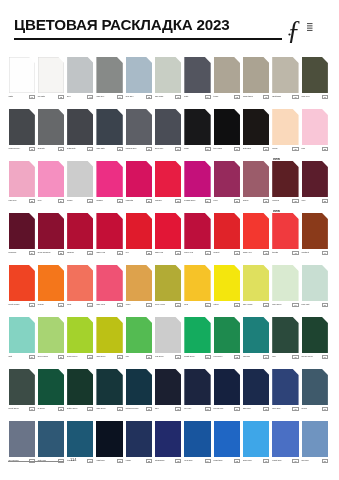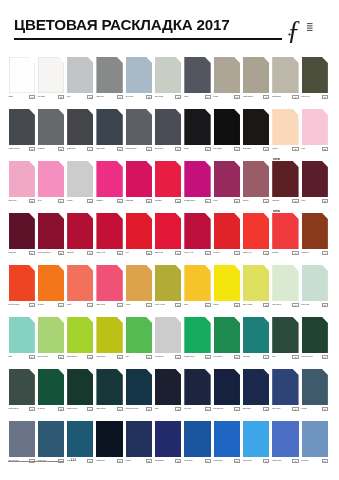--- a/index.html
+++ b/index.html
@@ -95,21 +95,21 @@
   .footer{position:absolute;left:8px;bottom:13px;width:323px;height:10px;}
   .footer-rule{position:absolute;left:0;top:4px;width:56px;height:0.8px;background:#8a8a8a;}
   .folio{position:absolute;left:62px;top:0px;font-size:4px;color:#3a3a3a;font-family:"Liberation Sans",sans-serif;}
 </style>
 </head>
 <body>
 
 <div class="page">
 
   <div class="header">
-    <div class="title">ЦВЕТОВАЯ РАСКЛАДКА 2017</div>
+    <div class="title">ЦВЕТОВАЯ РАСКЛАДКА 2023</div>
     <div class="title-rule"></div>
     <div class="logo">
       <svg width="40" height="30" viewBox="0 0 40 30" aria-hidden="true">
         <text x="2" y="25" font-family="Liberation Serif, serif" font-size="27" font-style="italic" fill="#1a1a1a">ƒ</text>
         <circle cx="4.5" cy="20.5" r="1.1" fill="#1a1a1a"></circle>
         <g fill="#555">
           <rect x="22" y="9" width="5.5" height="1.1"></rect>
           <rect x="22" y="11.3" width="5.5" height="1.1"></rect>
           <rect x="22" y="13.6" width="5.5" height="1.1"></rect>
           <rect x="22" y="15.9" width="5.5" height="1.1"></rect>

